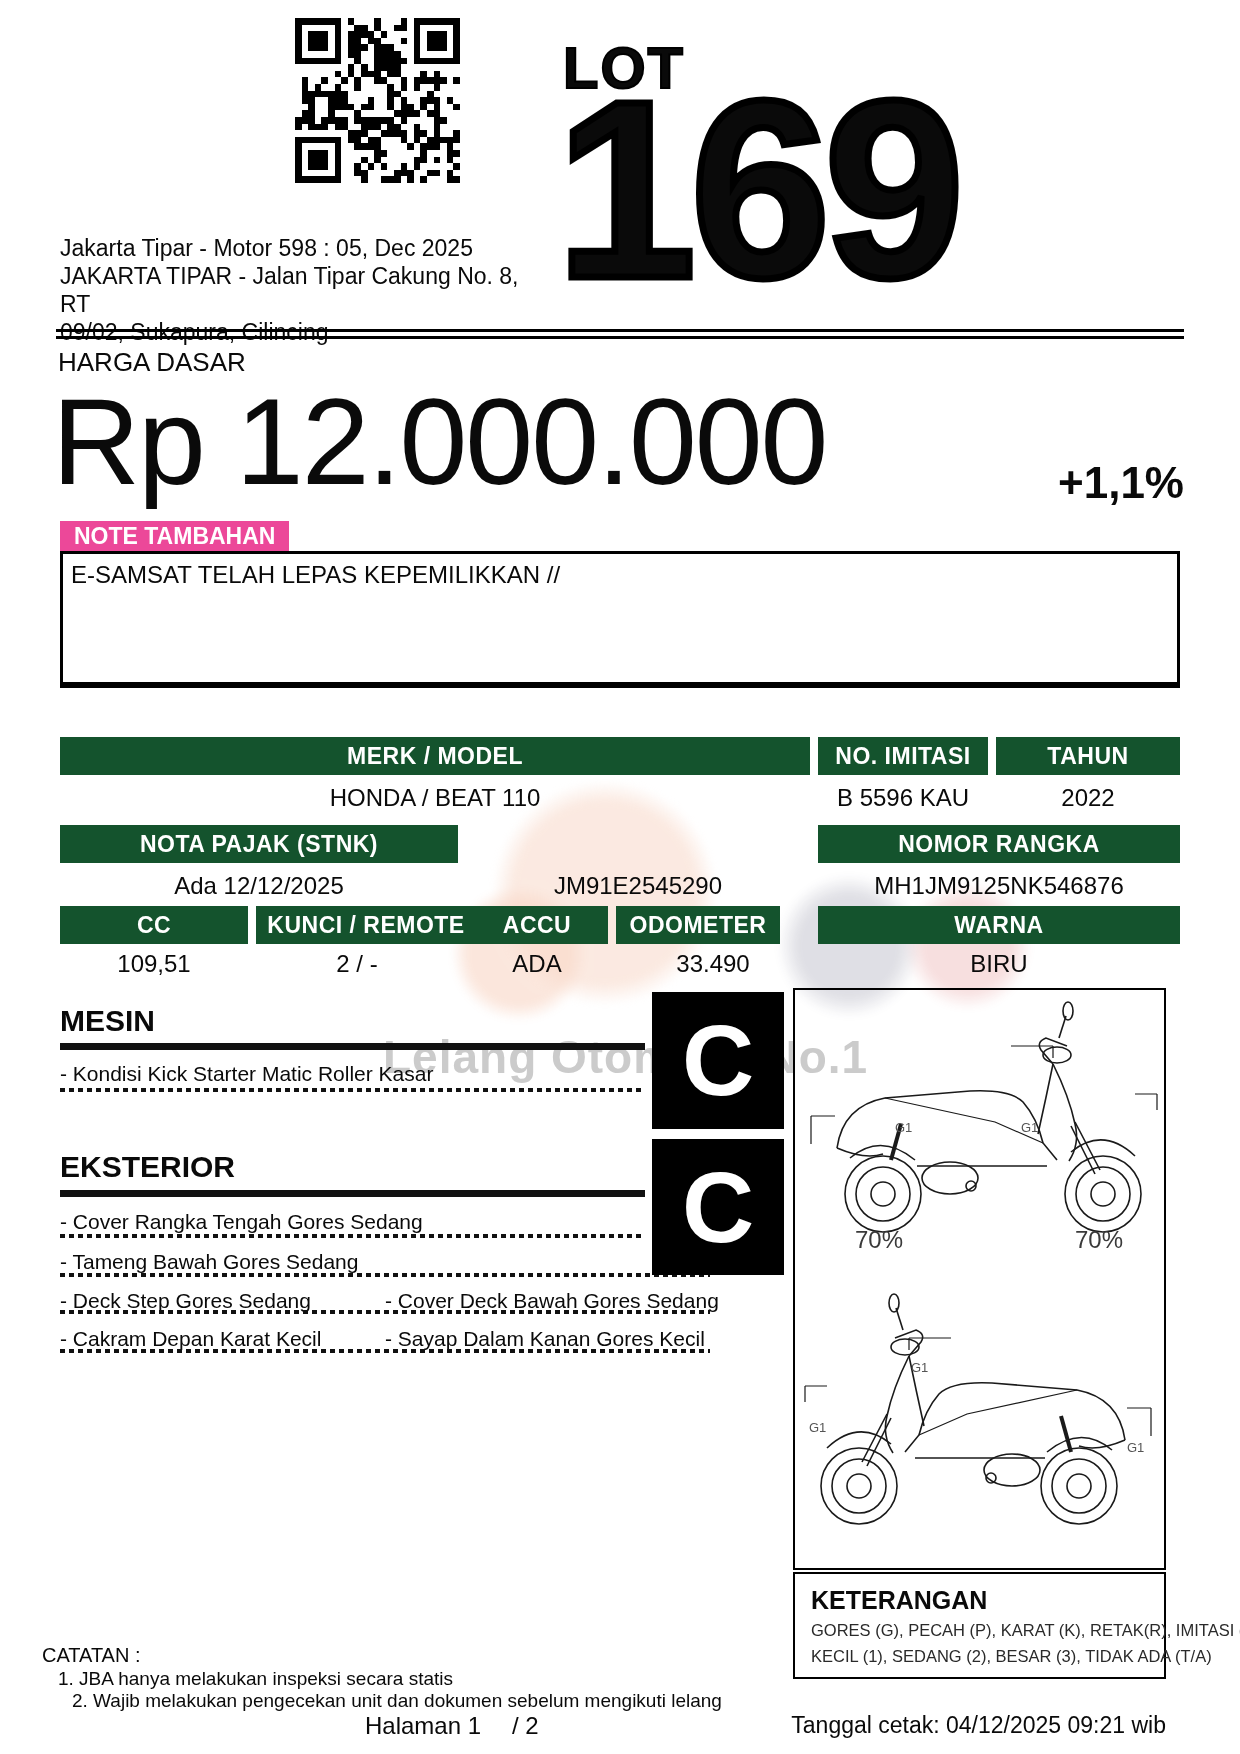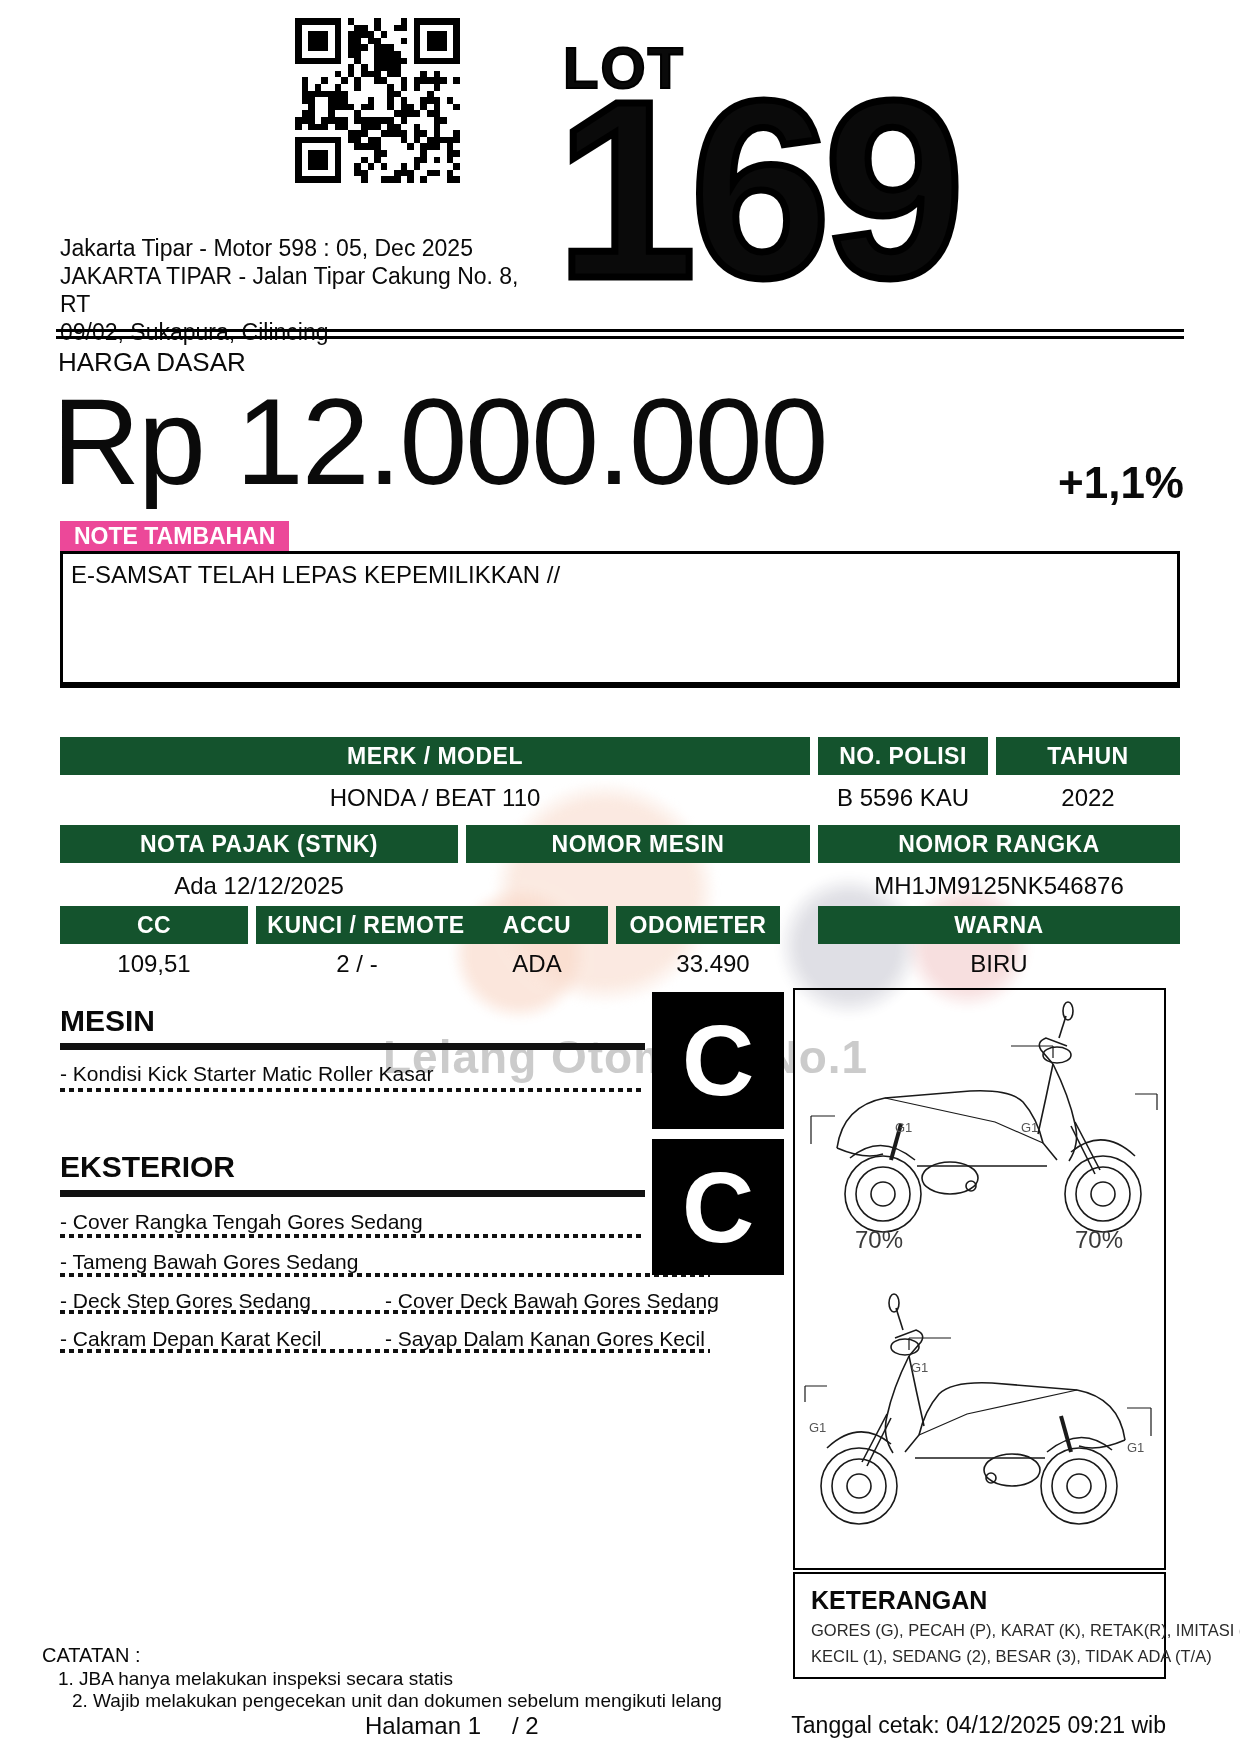--- a/index.html
+++ b/index.html
@@ -370,30 +370,30 @@
   <div class="abs" style="left:58px;top:347px;font-size:26px;">HARGA DASAR</div>
   <div class="abs price" style="left:52px;top:372px;">Rp 12.000.000</div>
   <div class="abs bold" style="left:1058px;top:458px;font-size:44px;">+1,1%</div>
 
   <div class="abs badge" style="left:60px;top:521px;">NOTE TAMBAHAN</div>
   <div class="abs notebox" style="left:60px;top:551px;width:1120px;height:137px;">
     <div style="padding:7px 8px;font-size:24px;">E-SAMSAT TELAH LEPAS KEPEMILIKKAN //</div>
   </div>
 
   <div class="abs bar" style="left:60px;top:737px;width:750px;">MERK / MODEL</div>
-  <div class="abs bar" style="left:818px;top:737px;width:170px;">NO. POLISI</div>
+  <div class="abs bar" style="left:818px;top:737px;width:170px;">NO. IMITASI</div>
   <div class="abs bar" style="left:996px;top:737px;width:184px;">TAHUN</div>
   <div class="abs val" style="left:60px;top:778px;width:750px;">HONDA / BEAT 110</div>
   <div class="abs val" style="left:818px;top:778px;width:170px;">B 5596 KAU</div>
   <div class="abs val" style="left:996px;top:778px;width:184px;">2022</div>
 
   <div class="abs bar" style="left:60px;top:825px;width:398px;">NOTA PAJAK (STNK)</div>
-  <div class="abs bar" style="left:466px;top:825px;width:344px;">NOMOR MESIN</div>
   <div class="abs bar" style="left:818px;top:825px;width:362px;">NOMOR RANGKA</div>
   <div class="abs val" style="left:60px;top:866px;width:398px;">Ada 12/12/2025</div>
+  <div class="abs val" style="left:466px;top:866px;width:344px;">JM91E2545290</div>
   <div class="abs val" style="left:818px;top:866px;width:362px;">MH1JM9125NK546876</div>
 
   <div class="abs bar" style="left:60px;top:906px;width:188px;">CC</div>
   <div class="abs bar" style="left:256px;top:906px;width:220px;">KUNCI / REMOTE</div>
   <div class="abs bar" style="left:466px;top:906px;width:142px;">ACCU</div>
   <div class="abs bar" style="left:616px;top:906px;width:164px;">ODOMETER</div>
   <div class="abs bar" style="left:818px;top:906px;width:362px;">WARNA</div>
   <div class="abs val" style="left:60px;top:944px;width:188px;">109,51</div>
   <div class="abs val" style="left:256px;top:944px;width:202px;">2 / -</div>
   <div class="abs val" style="left:466px;top:944px;width:142px;">ADA</div>

